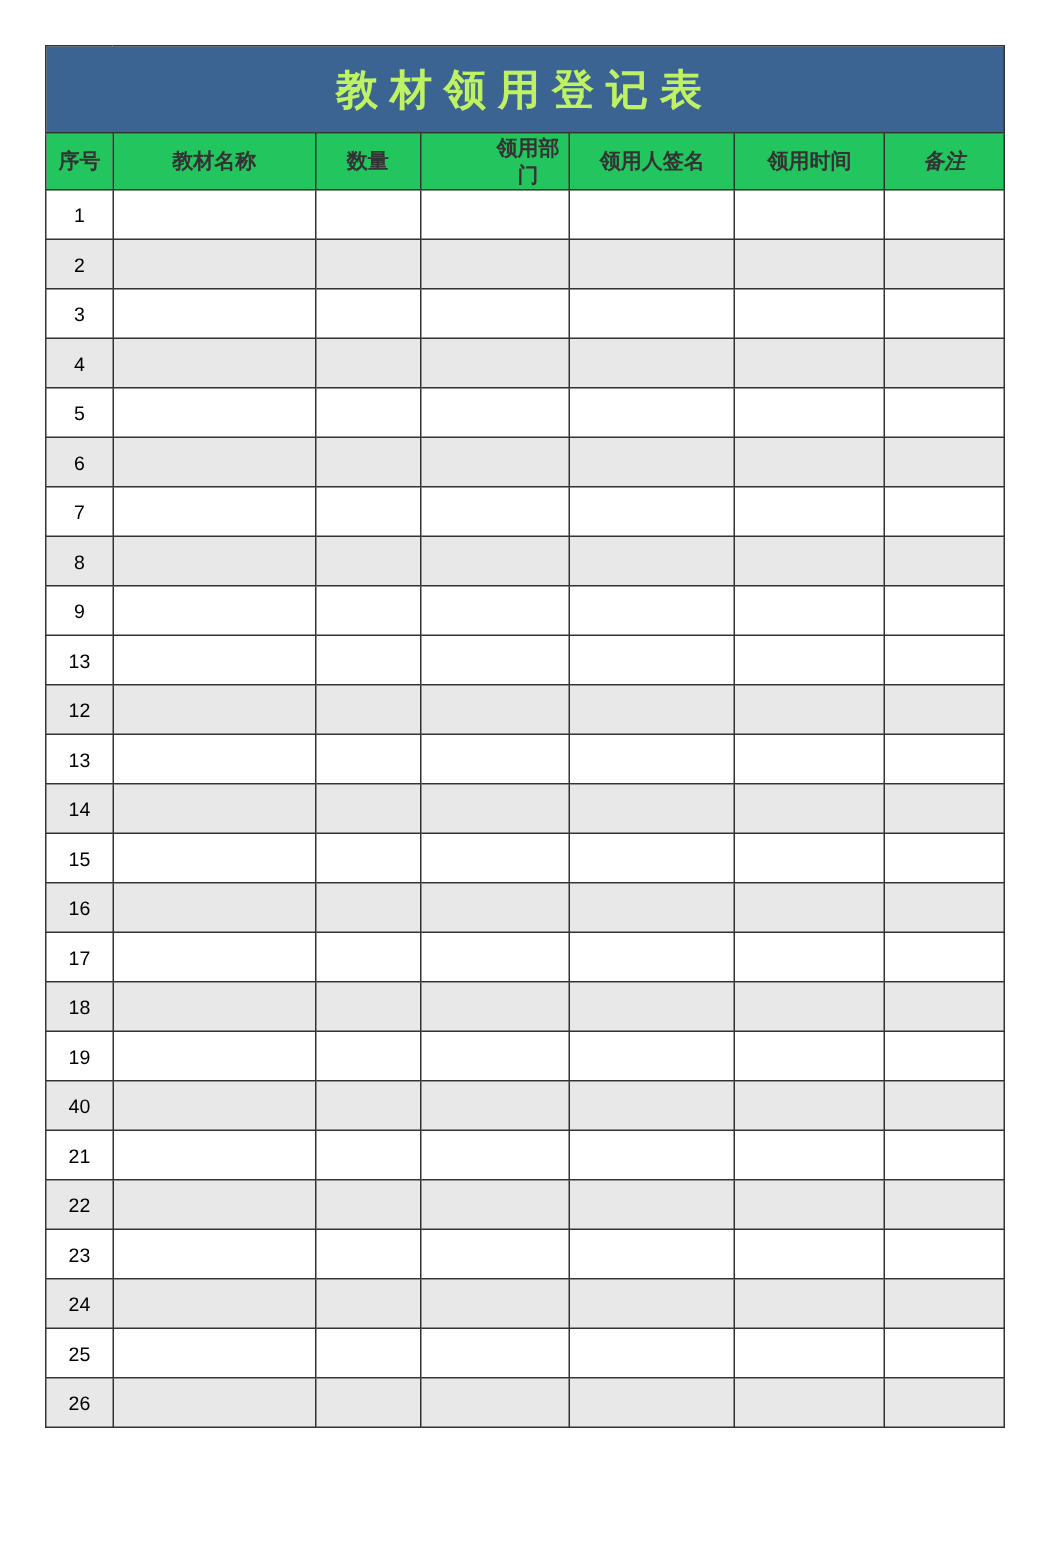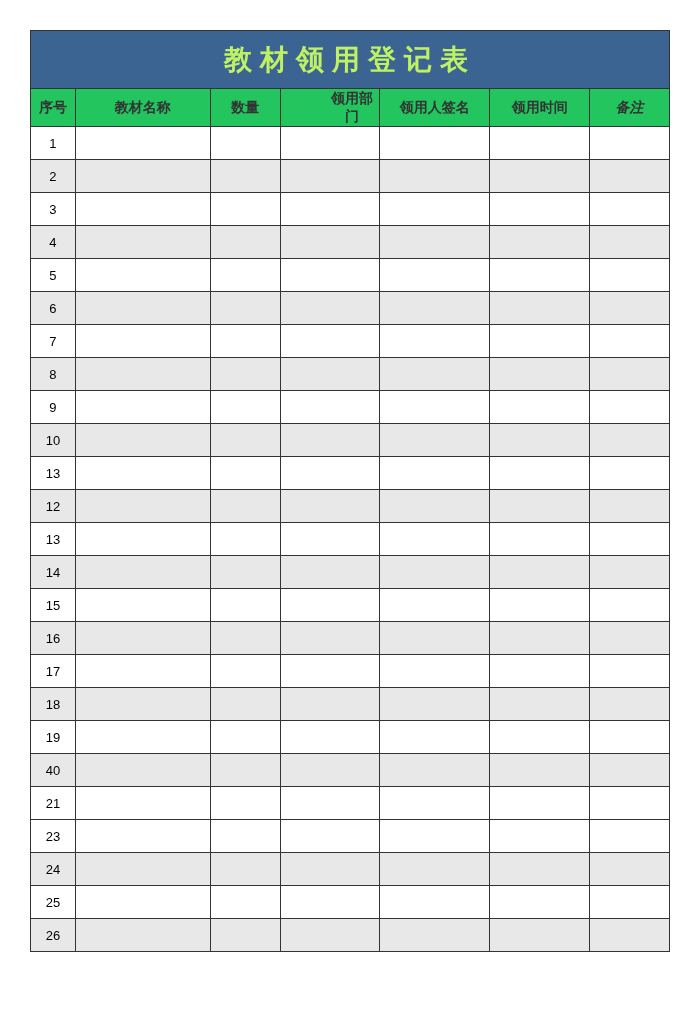--- a/index.html
+++ b/index.html
@@ -168,29 +168,20 @@
       </tr>
       <tr class="data-row odd">
         <td class="col-seq">9</td>
         <td class="col-name"></td>
         <td class="col-qty"></td>
         <td class="col-dept"></td>
         <td class="col-sign"></td>
         <td class="col-time"></td>
         <td class="col-remark"></td>
       </tr>
-      <tr class="data-row even">
-        <td class="col-seq">10</td>
-        <td class="col-name"></td>
-        <td class="col-qty"></td>
-        <td class="col-dept"></td>
-        <td class="col-sign"></td>
-        <td class="col-time"></td>
-        <td class="col-remark"></td>
-      </tr>
       <tr class="data-row odd">
         <td class="col-seq">13</td>
         <td class="col-name"></td>
         <td class="col-qty"></td>
         <td class="col-dept"></td>
         <td class="col-sign"></td>
         <td class="col-time"></td>
         <td class="col-remark"></td>
       </tr>
       <tr class="data-row even">
@@ -269,20 +260,29 @@
         <td class="col-seq">40</td>
         <td class="col-name"></td>
         <td class="col-qty"></td>
         <td class="col-dept"></td>
         <td class="col-sign"></td>
         <td class="col-time"></td>
         <td class="col-remark"></td>
       </tr>
       <tr class="data-row odd">
         <td class="col-seq">21</td>
+        <td class="col-name"></td>
+        <td class="col-qty"></td>
+        <td class="col-dept"></td>
+        <td class="col-sign"></td>
+        <td class="col-time"></td>
+        <td class="col-remark"></td>
+      </tr>
+      <tr class="data-row even">
+        <td class="col-seq">22</td>
         <td class="col-name"></td>
         <td class="col-qty"></td>
         <td class="col-dept"></td>
         <td class="col-sign"></td>
         <td class="col-time"></td>
         <td class="col-remark"></td>
       </tr>
       <tr class="data-row odd">
         <td class="col-seq">23</td>
         <td class="col-name"></td>

